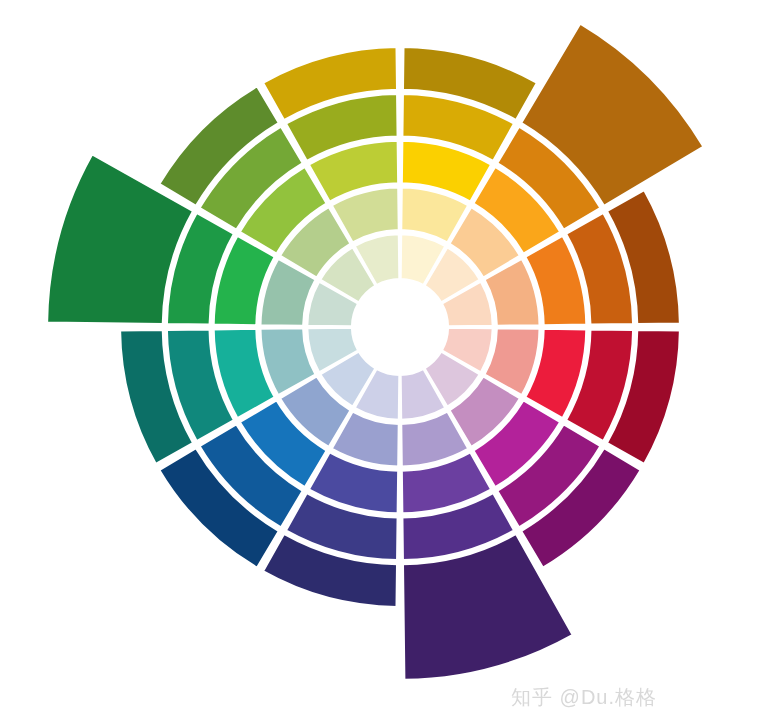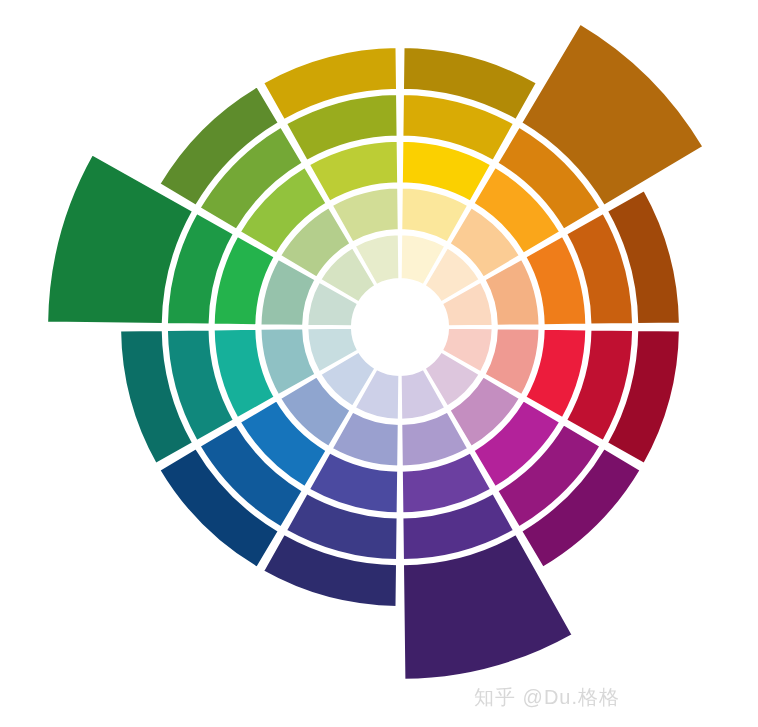--- a/index.html
+++ b/index.html
@@ -1,18 +1,18 @@
 <!DOCTYPE html>
 <html><head>
 <meta charset="utf-8">
 <style>
   html,body{margin:0;padding:0;background:#ffffff;}
   body{width:758px;height:727px;overflow:hidden;
        font-family:"Liberation Sans",sans-serif;}
-  #stage{position:relative;width:638px;height:727px;background:#a16207;}
+  #stage{position:relative;width:638px;height:727px;background:#a16207;padding-left:37px;}
   #wheel{position:absolute;left:0;top:0;}
   #watermark{position:absolute;right:18px;bottom:16px;
              font-family:"Liberation Sans",sans-serif;
              font-size:20px;color:#d8d8d8;letter-spacing:1px;
              white-space:nowrap;user-select:none;}
 </style>
 </head>
 <body>
 
 <div id="stage">

